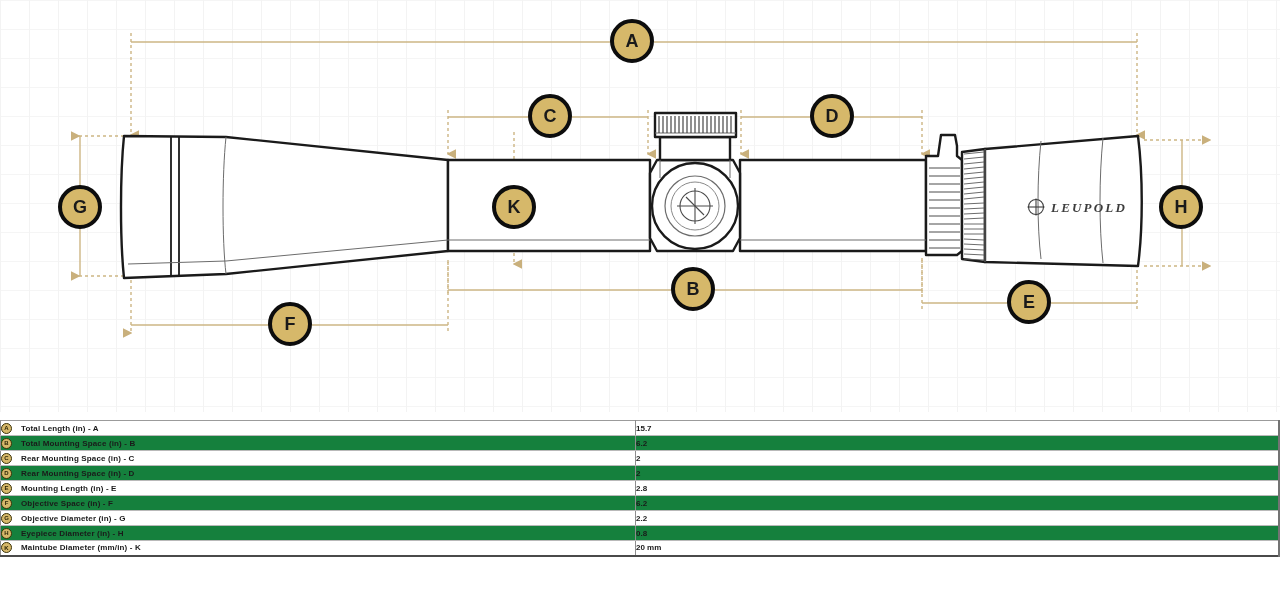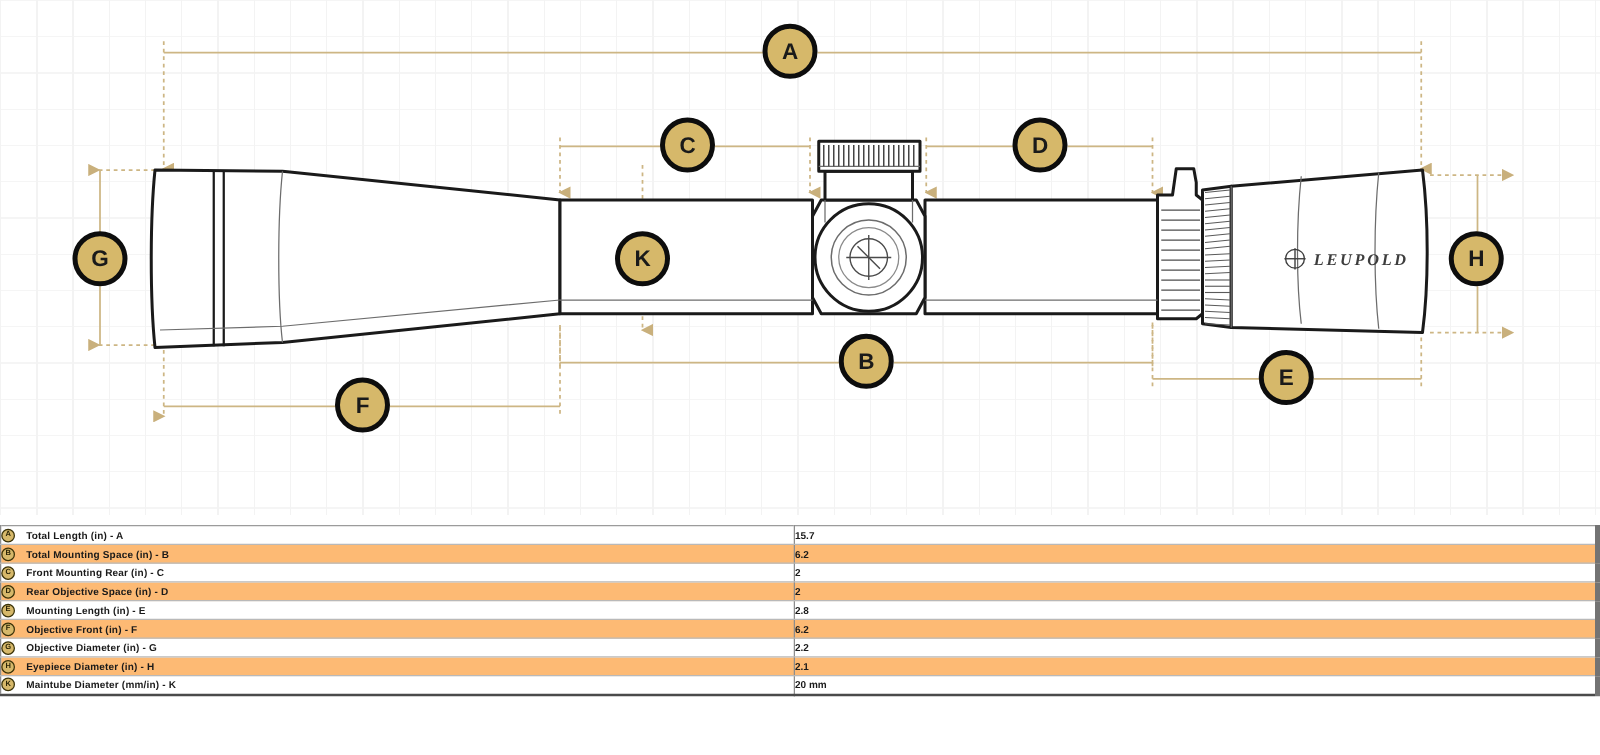--- a/index.html
+++ b/index.html
@@ -43,30 +43,30 @@
   }
   #spec-table tr{height:15px;}
   #spec-table td{
     border-bottom:1px solid #b9b9b9;
     padding:0;
     font-size:8px;
     color:#1a1a1a;
     vertical-align:middle;
   }
   #spec-table tr.odd td{background:#ffffff;}
-  #spec-table tr.even td{background:#fdba74;}
+  #spec-table tr.even td{background:#15803d;}
   td.label-cell{
     width:634px;
     border-right:1px solid #8d8d8d;
     border-left:1px solid #8d8d8d;
     padding-left:14px;
   }
   td.value-cell{
     padding-left:14px;
-    border-right:4px solid #737373;
+    border-right:2px solid #737373;
     font-weight:bold;
     font-size:8px;
   }
   .row-inner{display:flex;align-items:center;gap:9px;}
   .mini-badge{
     width:11px;height:11px;border-radius:50%;
     background:#d6b86a;border:1.3px solid #3a3208;
     box-sizing:border-box;
     display:flex;align-items:center;justify-content:center;
     font-size:6px;font-weight:bold;color:#2a2306;
@@ -322,69 +322,69 @@
             <span class="mini-badge">B</span>
             <span class="row-label">Total Mounting Space (in) - B</span>
           </div>
         </td>
         <td class="value-cell">6.2</td>
       </tr>
       <tr class="odd">
         <td class="label-cell">
           <div class="row-inner">
             <span class="mini-badge">C</span>
-            <span class="row-label">Front Mounting Rear (in) - C</span>
+            <span class="row-label">Rear Mounting Space (in) - C</span>
           </div>
         </td>
         <td class="value-cell">2</td>
       </tr>
       <tr class="even">
         <td class="label-cell">
           <div class="row-inner">
             <span class="mini-badge">D</span>
-            <span class="row-label">Rear Objective Space (in) - D</span>
+            <span class="row-label">Rear Mounting Space (in) - D</span>
           </div>
         </td>
         <td class="value-cell">2</td>
       </tr>
       <tr class="odd">
         <td class="label-cell">
           <div class="row-inner">
             <span class="mini-badge">E</span>
             <span class="row-label">Mounting Length (in) - E</span>
           </div>
         </td>
         <td class="value-cell">2.8</td>
       </tr>
       <tr class="even">
         <td class="label-cell">
           <div class="row-inner">
             <span class="mini-badge">F</span>
-            <span class="row-label">Objective Front (in) - F</span>
+            <span class="row-label">Objective Space (in) - F</span>
           </div>
         </td>
         <td class="value-cell">6.2</td>
       </tr>
       <tr class="odd">
         <td class="label-cell">
           <div class="row-inner">
             <span class="mini-badge">G</span>
             <span class="row-label">Objective Diameter (in) - G</span>
           </div>
         </td>
         <td class="value-cell">2.2</td>
       </tr>
       <tr class="even">
         <td class="label-cell">
           <div class="row-inner">
             <span class="mini-badge">H</span>
             <span class="row-label">Eyepiece Diameter (in) - H</span>
           </div>
         </td>
-        <td class="value-cell">2.1</td>
+        <td class="value-cell">0.8</td>
       </tr>
       <tr class="odd">
         <td class="label-cell">
           <div class="row-inner">
             <span class="mini-badge">K</span>
             <span class="row-label">Maintube Diameter (mm/in) - K</span>
           </div>
         </td>
         <td class="value-cell">20 mm</td>
       </tr>

